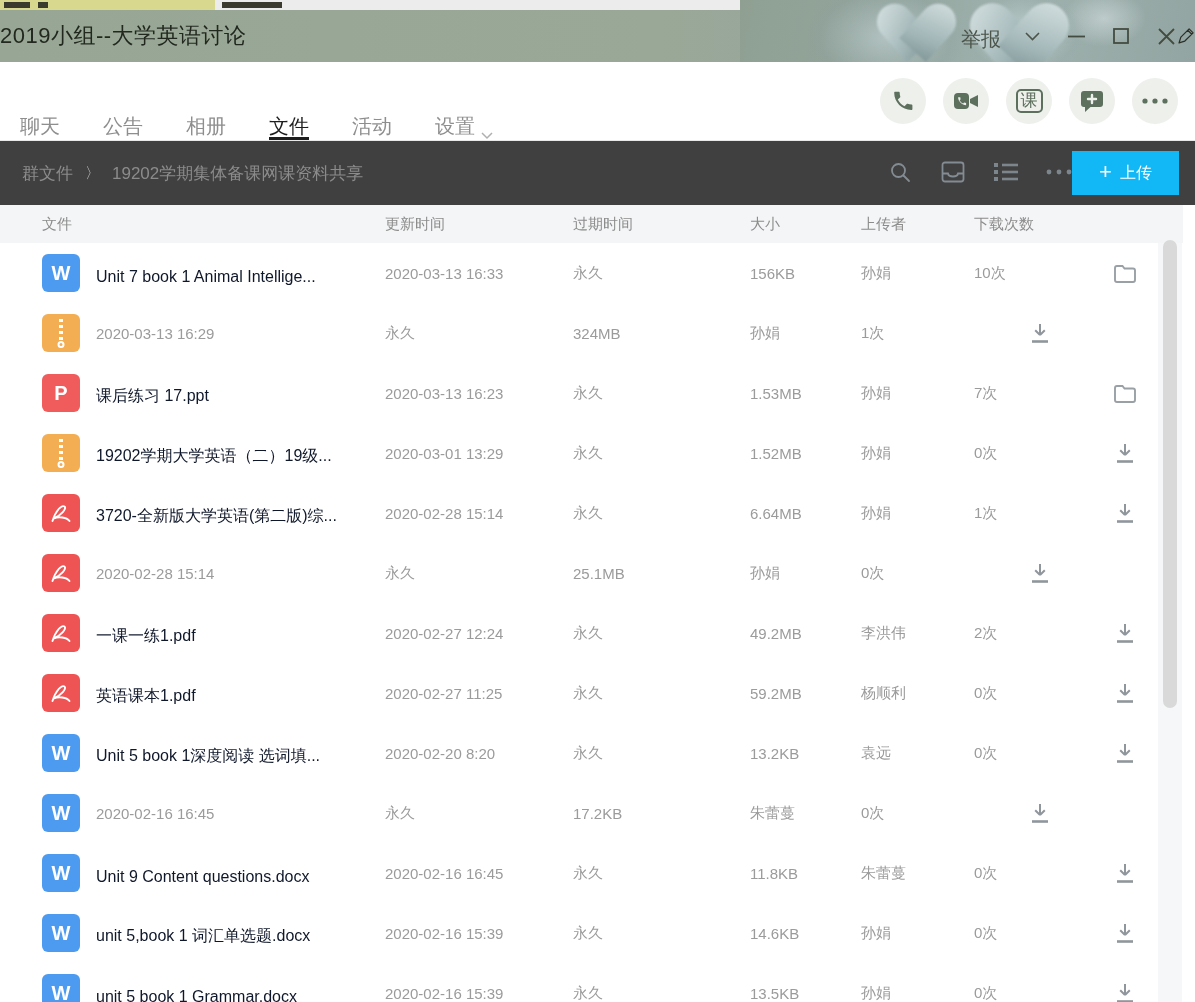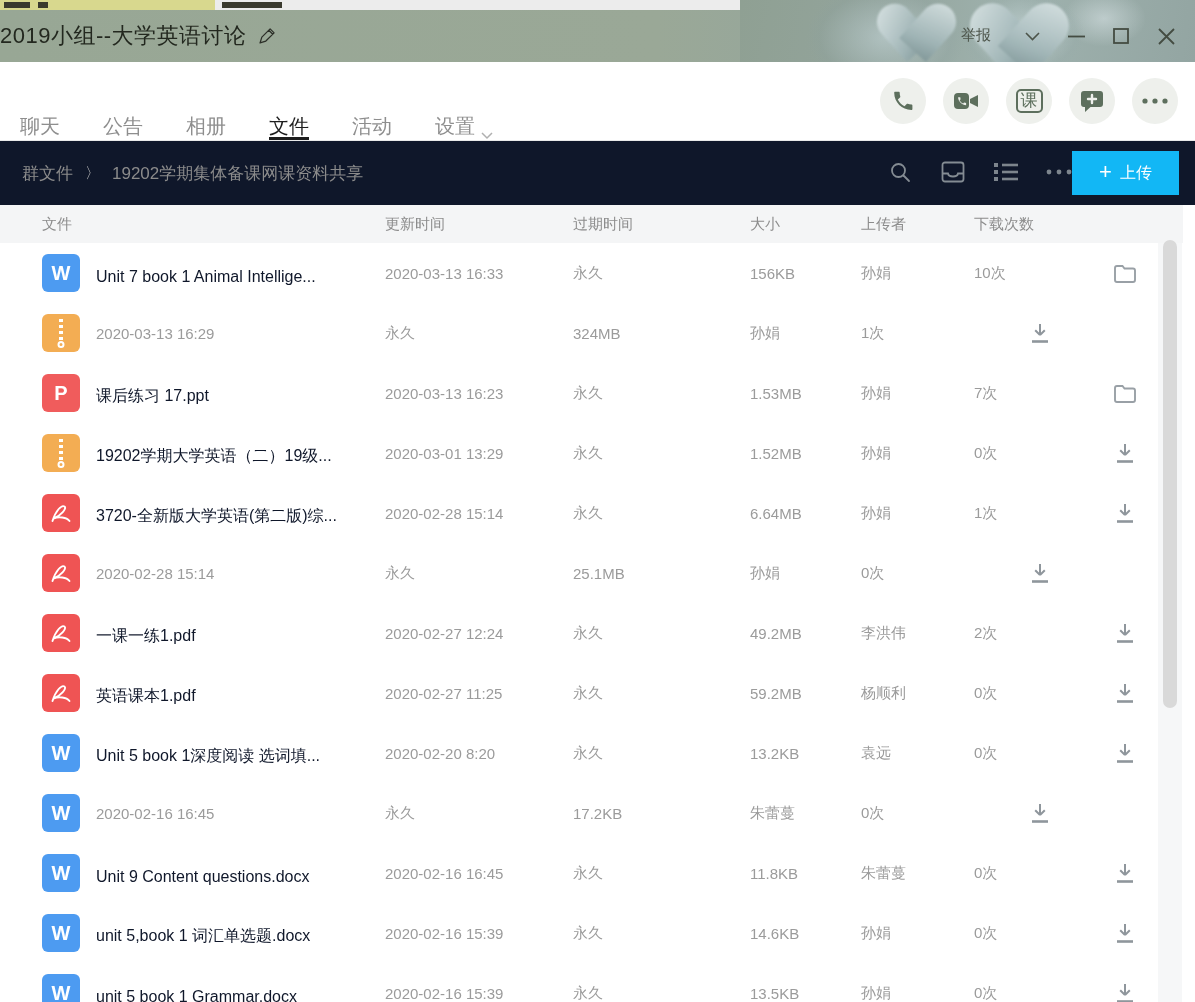--- a/index.html
+++ b/index.html
@@ -26,41 +26,41 @@
       linear-gradient(100deg,#8fa093 0%, #93a49c 30%, #9fb2ae 60%, #93a5a2 100%);
   }
   .heart { position:absolute; width:70px; height:63px; filter:blur(1px); opacity:.85; }
   .heart:before,.heart:after { content:""; position:absolute; top:0; width:36px; height:56px;
     border-radius:18px 18px 0 0; background:linear-gradient(160deg,#dfe9ea,#9fb4b6 70%,#7e9597); }
   .heart:before { left:17px; transform:rotate(-42deg); transform-origin:0 100%; }
   .heart:after  { left:0;  transform:rotate(42deg);  transform-origin:100% 100%; }
   .h1 { left:150px; top:6px; }
   .h2 { left:255px; top:14px; transform:scale(1.25); }
   .titlewrap { position:absolute; left:0; top:0; width:100%; height:52px; display:flex;
-    align-items:center; justify-content:flex-start; gap:10px; }
+    align-items:center; justify-content:space-between; gap:10px; }
   .wintitle { font-size:22px; color:#23281f; letter-spacing:.5px; }
-  .report { position:absolute; left:961px; top:16px; font-size:15px; color:#4c544a; }
+  .report { position:absolute; left:961px; top:16px; font-size:20px; color:#4c544a; }
   .tb-ic { position:absolute; top:14px; width:24px; height:24px; display:flex; align-items:center; justify-content:center; }
   .chev { left:1020px; } .minb{ left:1064px; } .maxb{ left:1109px; } .closeb{ left:1154px; }
 
   
   .tabbar { position:absolute; left:0; top:62px; width:1195px; height:79px; background:#fff;
     border-bottom:1px solid #e9e9e9; }
   .tabs { position:absolute; left:20px; top:0; height:78px; display:flex; align-items:center; gap:43px; }
   .tab { position:relative; font-size:20px; color:#8e8e8e; height:78px; display:flex; align-items:flex-end; gap:6px; cursor:default; }
   .tab.active { color:#1d1d1d; }
   .tab.active:after { content:""; position:absolute; left:0; right:0; bottom:0; height:3px; background:#1d1d1d; }
   .circlebtns { position:absolute; right:17px; top:16px; display:flex; gap:17px; }
   .cbtn { width:46px; height:46px; border-radius:50%; background:#eef0ec; display:flex;
     align-items:center; justify-content:center; }
   .course-badge { font-size:17px; color:#5d6f5d; border:2px solid #5d6f5d; border-radius:5px;
     padding:1px 3px; line-height:1.1; }
 
   
-  .crumbrow { position:absolute; left:0; top:141px; width:1195px; height:64px; background:#0f172a; }
+  .crumbrow { position:absolute; left:0; top:141px; width:1195px; height:64px; background:#404040; }
   .crumbs { position:absolute; left:22px; top:21px; font-size:17px; color:#8b8b8b; display:flex; gap:12px; align-items:center;}
   .crumb-sep { color:#bdbdbd; font-size:15px; }
   .toolicons { position:absolute; right:123px; top:18px; display:flex; gap:27px; align-items:center; }
   .ticon { width:26px; height:26px; display:flex; align-items:center; justify-content:center; }
   .uploadbtn { position:absolute; left:1072px; top:10px; width:107px; height:44px; background:#12b7f5;
     color:#fff; font-size:16px; display:flex; align-items:center; justify-content:center; gap:8px; cursor:pointer; }
   .uploadbtn .plus { font-size:22px; font-weight:400; line-height:1; margin-top:-2px; }
 
   
   .thead { position:absolute; left:0; top:205px; width:1183px; height:38px; background:#f4f5f6;

